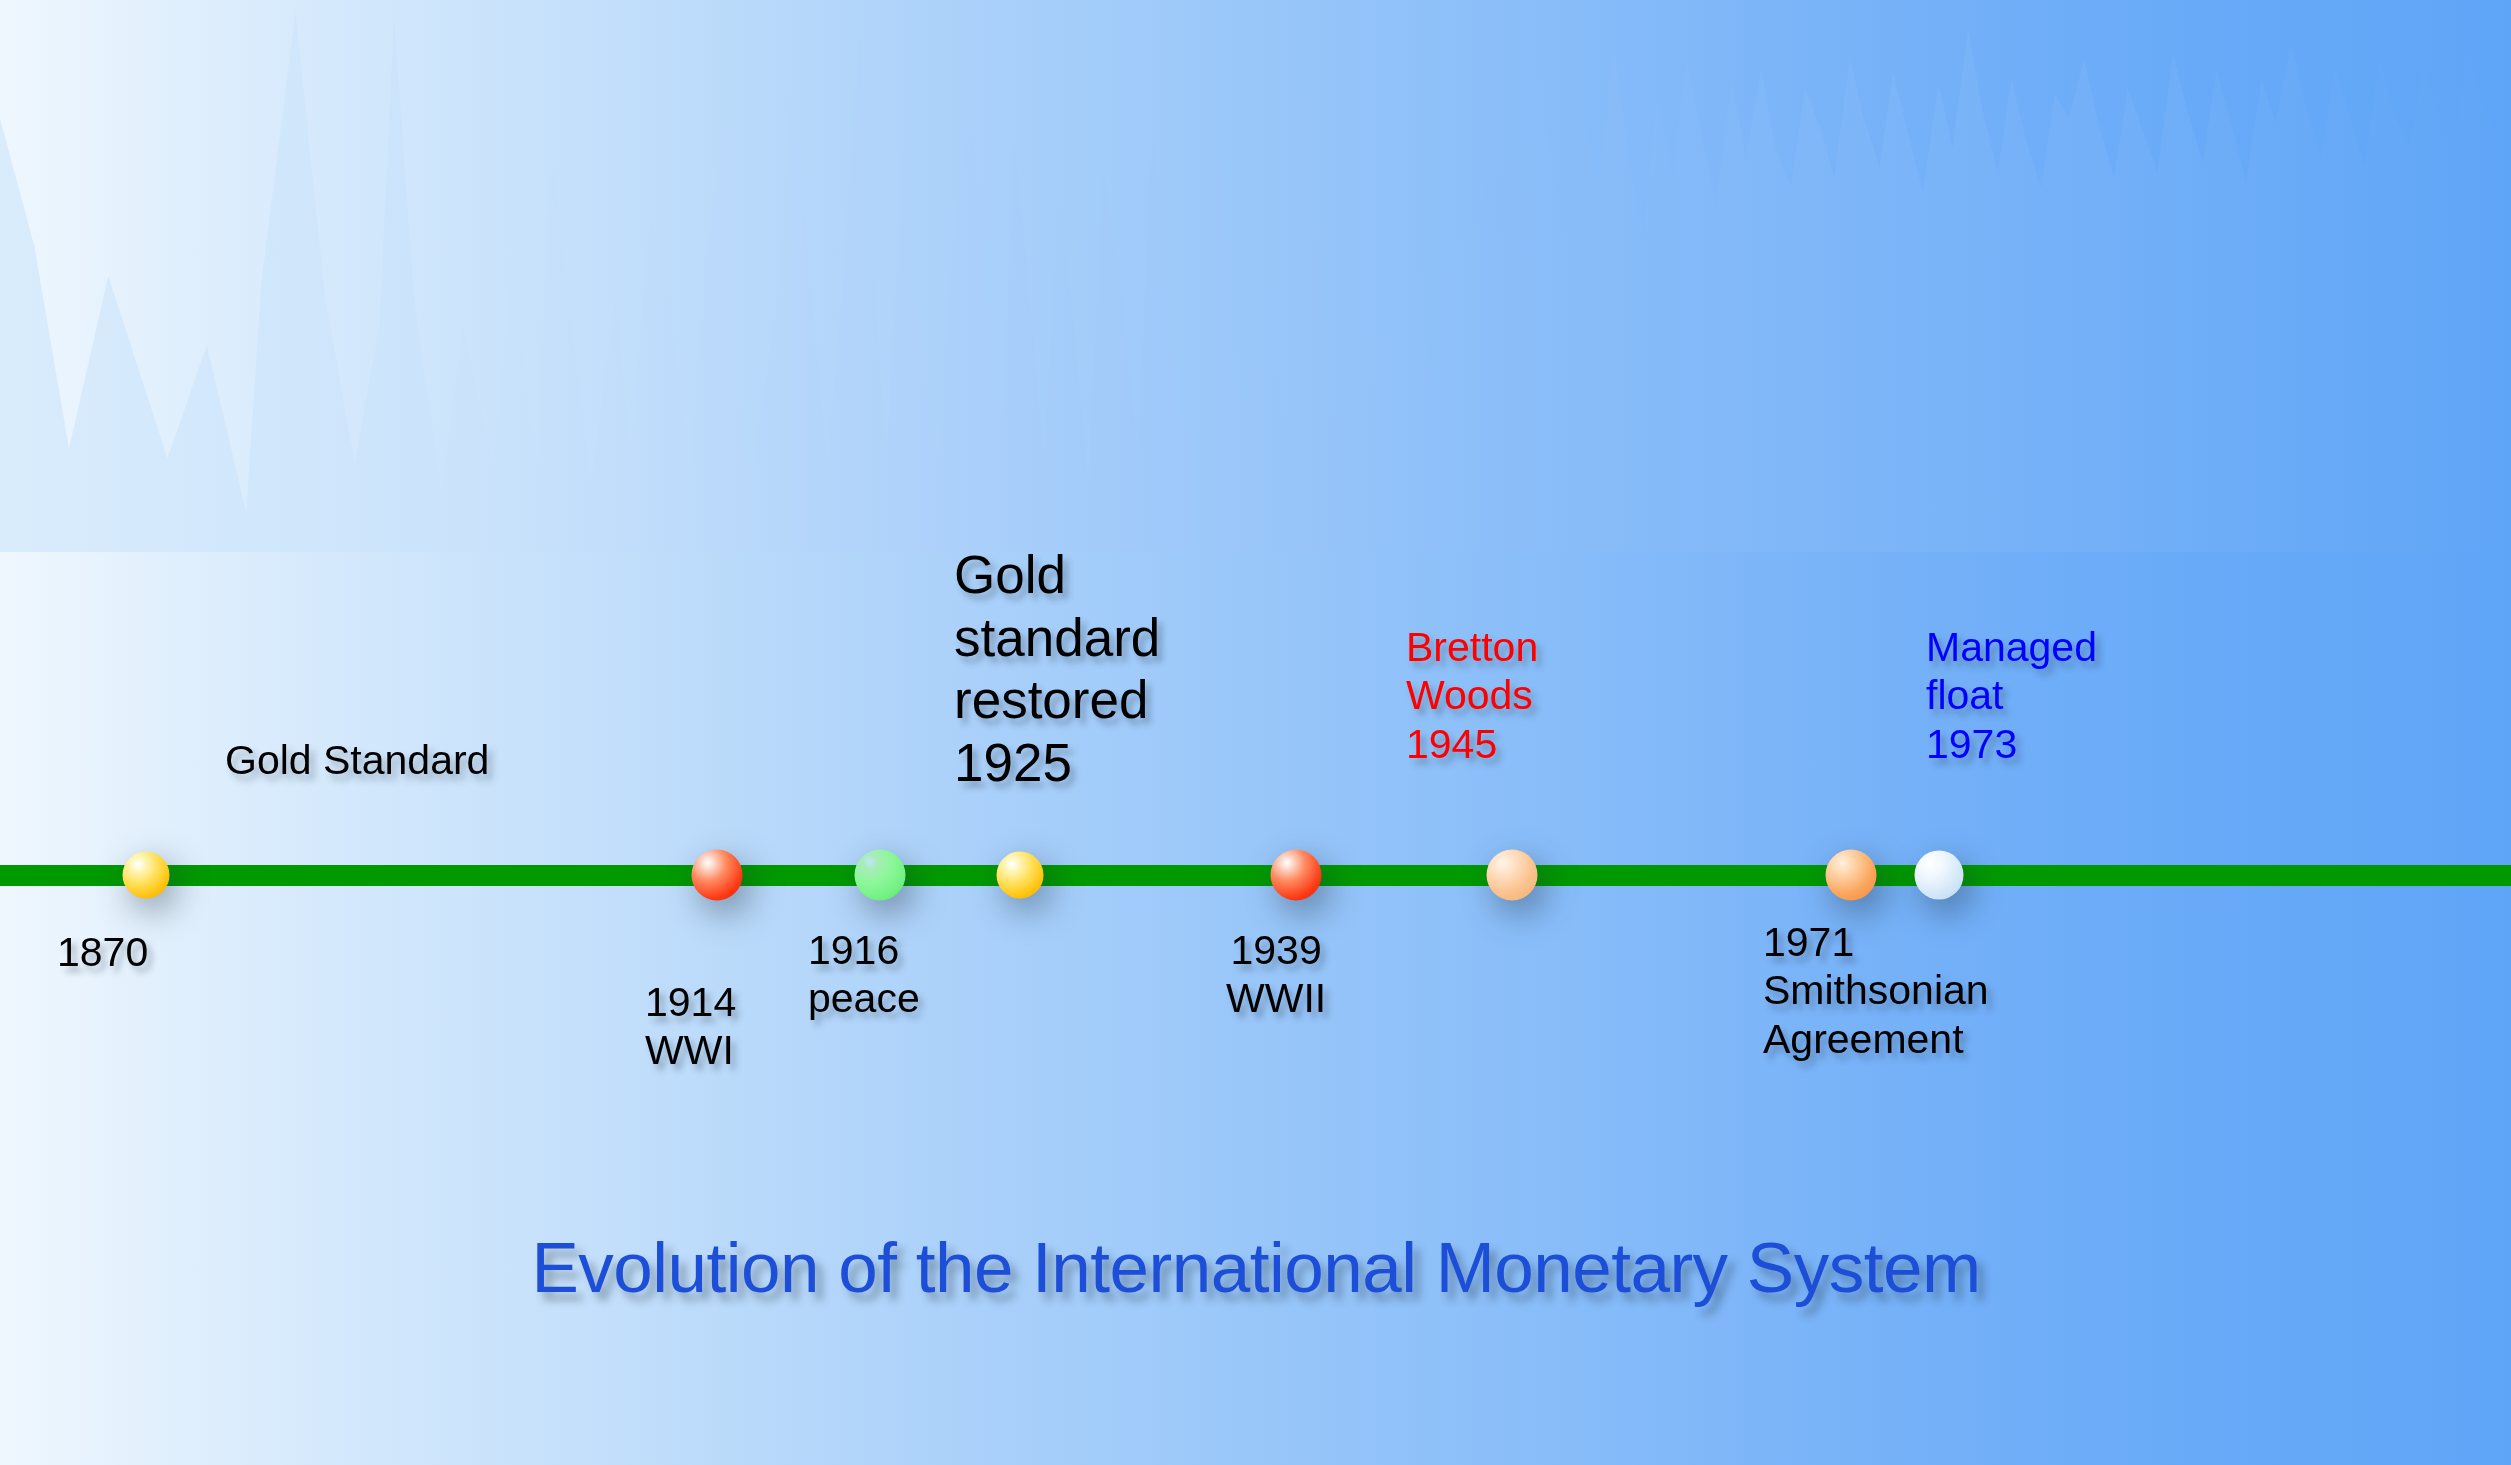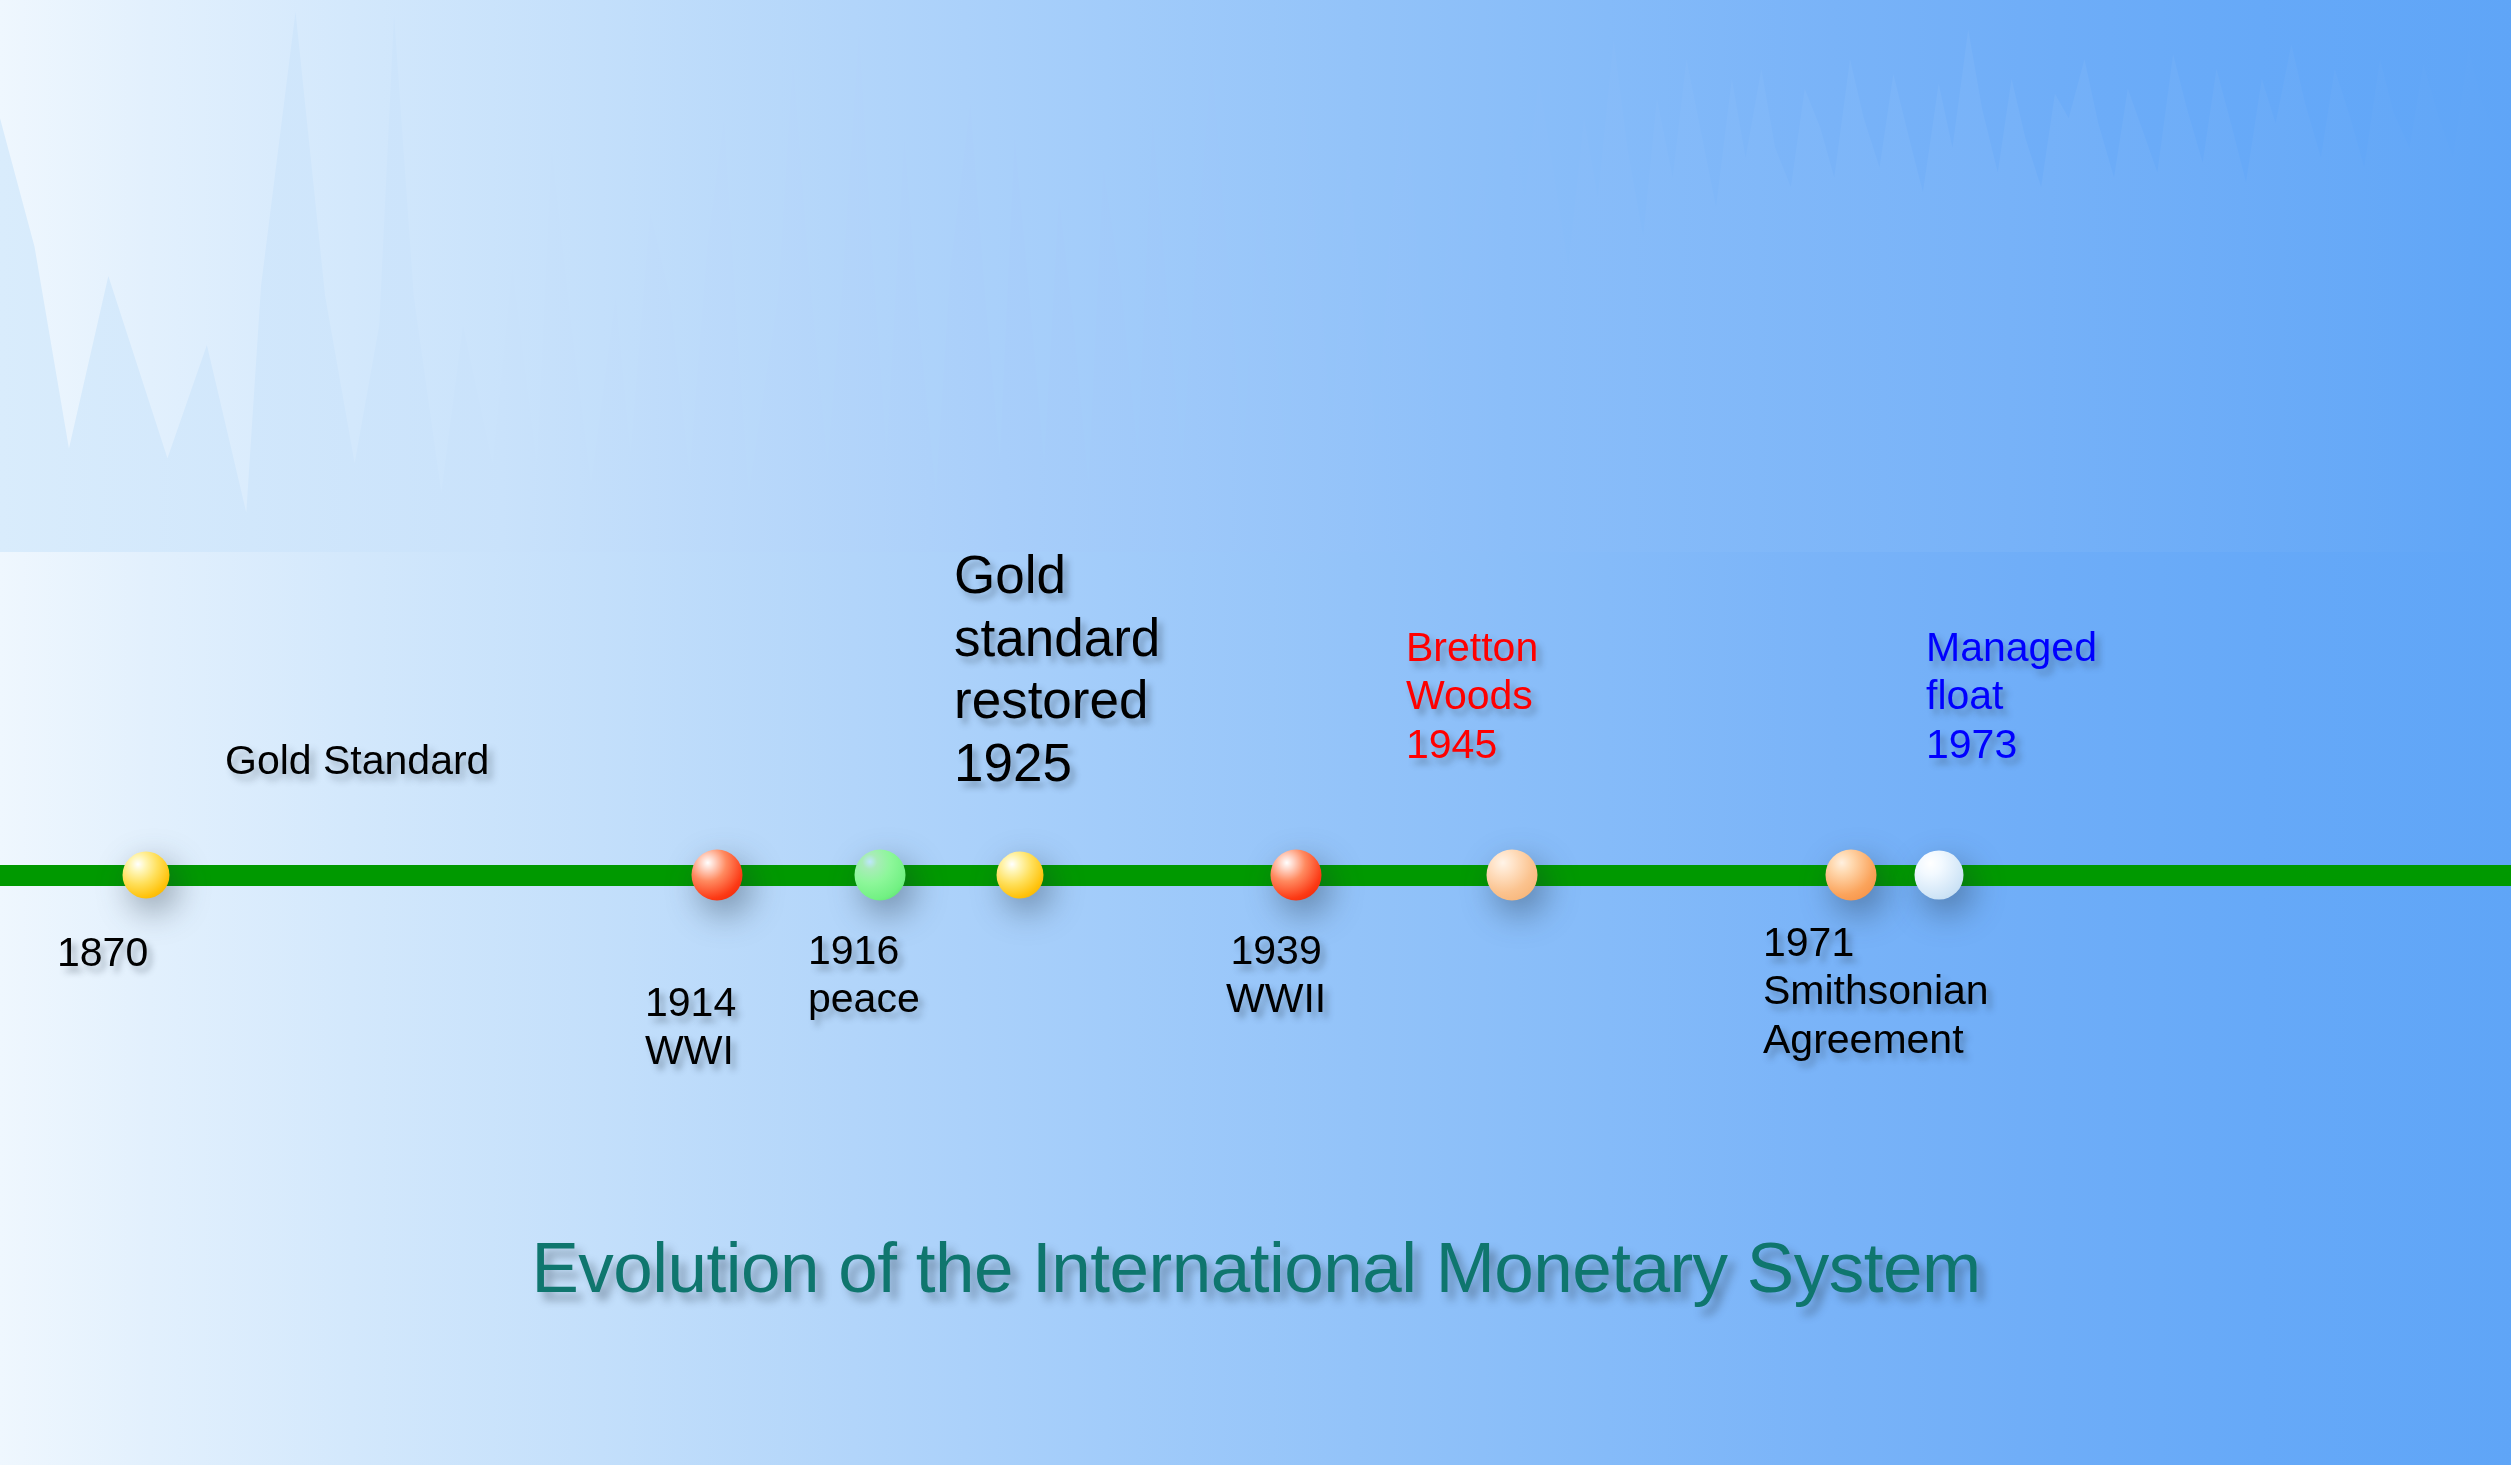--- a/index.html
+++ b/index.html
@@ -103,21 +103,21 @@
   }
 
   
   .main-title {
     position: absolute;
     left: 0;
     top: 1227px;
     width: 2512px;
     text-align: center;
     font-size: 71px;
-    color: #0f766e;
+    color: #1d4ed8;
     letter-spacing: -0.5px;
     text-shadow: 6.9px 7.9px 8.9px rgba(40,55,70,0.40);
     white-space: nowrap;
   }
 </style>
 </head>
 <body>
 
 <div id="canvas">
 

